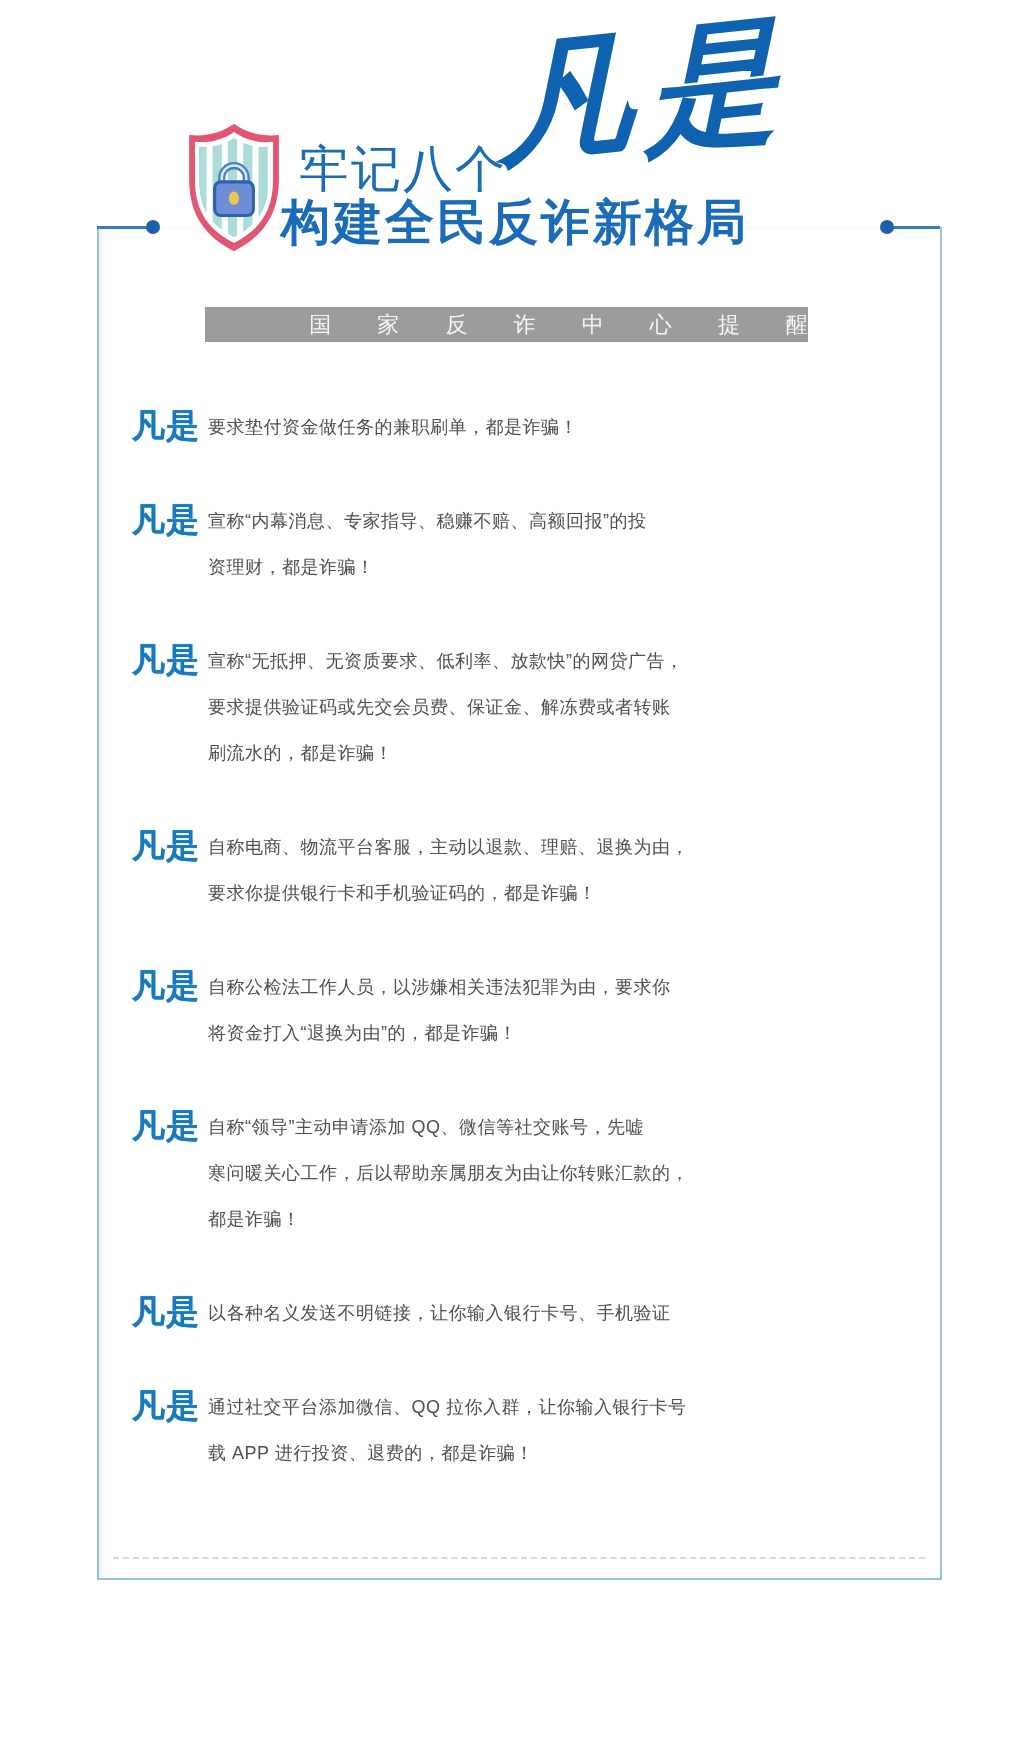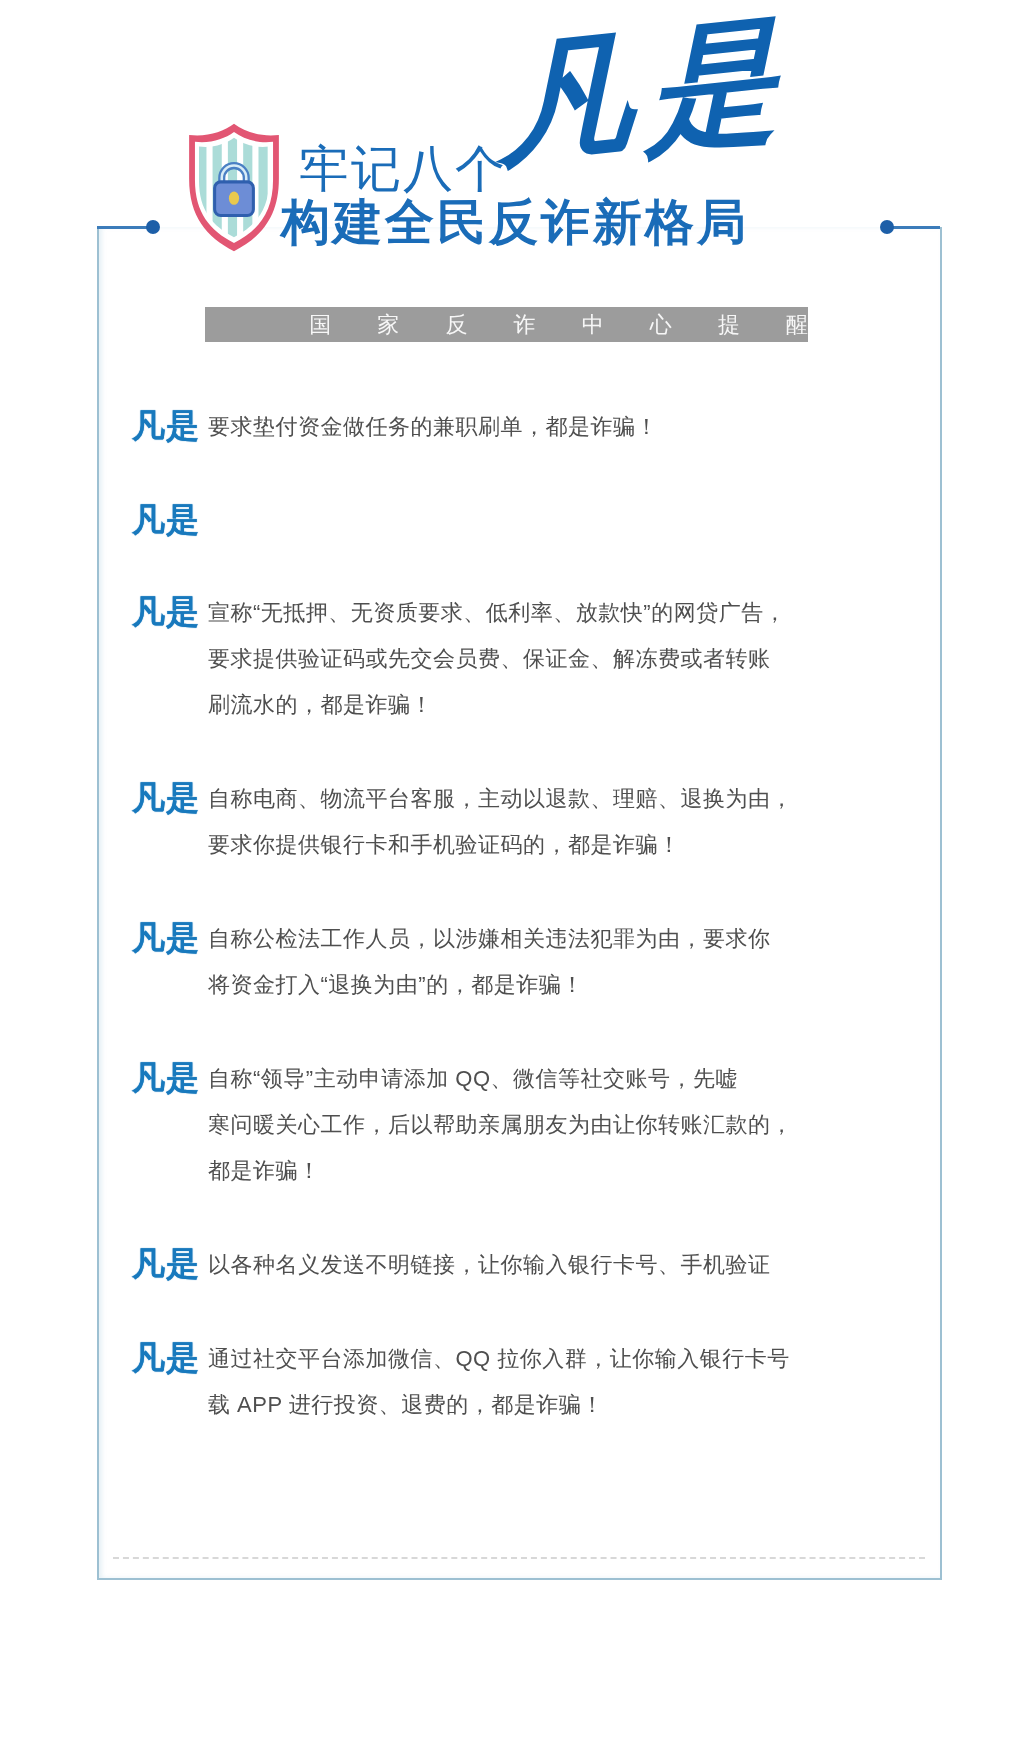--- a/index.html
+++ b/index.html
@@ -52,21 +52,21 @@
 
   
   .items{position:absolute;left:132px;top:404px;}
   .item{display:flex;align-items:flex-start;margin-bottom:48px;}
   .item-label{
     flex:0 0 76px;width:76px;
     font-size:33px;font-weight:800;color:var(--label-blue);
     line-height:44px;letter-spacing:1px;
     text-shadow:0 0 1px var(--label-blue);
   }
-  .item-text{font-size:22px;color:var(--body-text);}
+  .item-text{font-size:18px;color:var(--body-text);}
   .item-text .line{line-height:46px;white-space:nowrap;letter-spacing:0.5px;}
 </style>
 </head>
 <body>
 
 <div id="page">
 
   <div class="frame"></div>
   <div class="seg left"></div>
   <div class="dot left"></div>
@@ -103,20 +103,24 @@
 
   <div class="items">
       <div class="item">
         <span class="item-label">凡是</span>
         <div class="item-text">
           <div class="line">要求垫付资金做任务的兼职刷单，都是诈骗！</div>
         </div>
       </div>
       <div class="item">
         <span class="item-label">凡是</span>
+        <div class="item-text">
+          <div class="line">宣称“内幕消息、专家指导、稳赚不赔、高额回报”的投</div>
+          <div class="line">资理财，都是诈骗！</div>
+        </div>
       </div>
       <div class="item">
         <span class="item-label">凡是</span>
         <div class="item-text">
           <div class="line">宣称“无抵押、无资质要求、低利率、放款快”的网贷广告，</div>
           <div class="line">要求提供验证码或先交会员费、保证金、解冻费或者转账</div>
           <div class="line">刷流水的，都是诈骗！</div>
         </div>
       </div>
       <div class="item">

